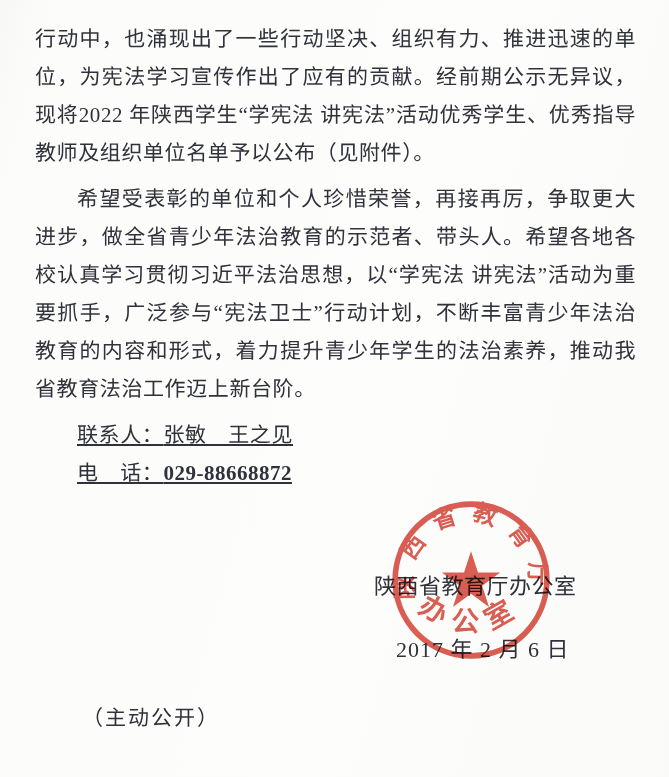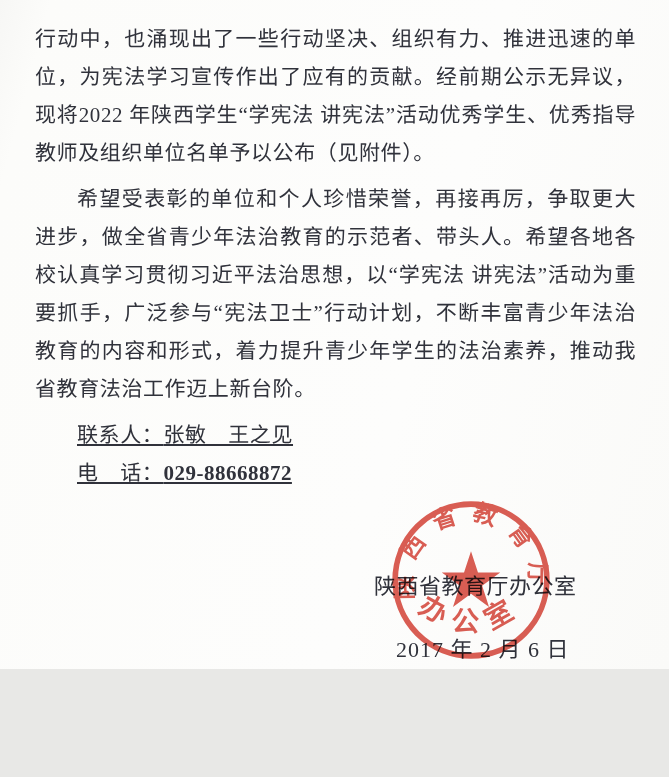--- a/index.html
+++ b/index.html
@@ -3,21 +3,21 @@
 <meta charset="utf-8">
 <style>
   html, body {
     margin: 0;
     padding: 0;
     background: #e8e8e6;
   }
   .page {
     position: relative;
     width: 669px;
-    height: 669px;
+    height: 777px;
     margin: 0 auto;
     background: linear-gradient(105deg, #f7f7f5 0%, #fcfcfa 6%, #fdfdfc 60%, #fafaf8 100%);
     overflow: hidden;
     font-family: "Liberation Serif", "DejaVu Serif", serif;
     color: #30323b;
   }
   .body-text {
     position: absolute;
     left: 35px;
     top: 20px;
@@ -118,14 +118,15 @@
       <polygon points="80,52 86.8,72.7 108.5,72.7 90.9,85.6 97.6,106.3 80,93.5 62.4,106.3 69.1,85.6 51.5,72.7 73.2,72.7" fill="#d6473c"></polygon>
       <text class="seal-arc-text" fill="#d6473c" text-anchor="middle">
         <textPath href="#sealTopArc" startOffset="50%">陕西省教育厅</textPath>
       </text>
       <text class="seal-bottom-text" fill="#d6473c" text-anchor="middle">
         <textPath href="#sealBottomArc" startOffset="50%">办公室</textPath>
       </text>
     </svg>
   </div>
 
+  <div class="footer-note">（主动公开）</div>
 
 </div>
 
 </body></html>

